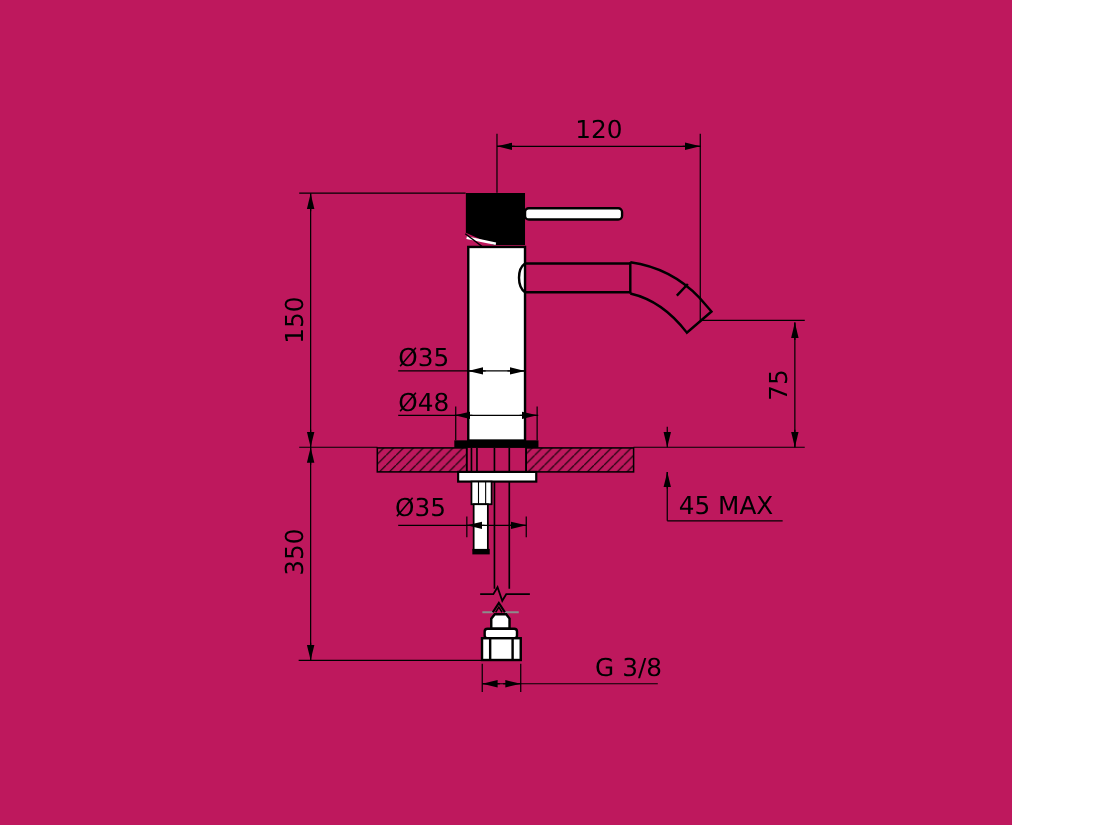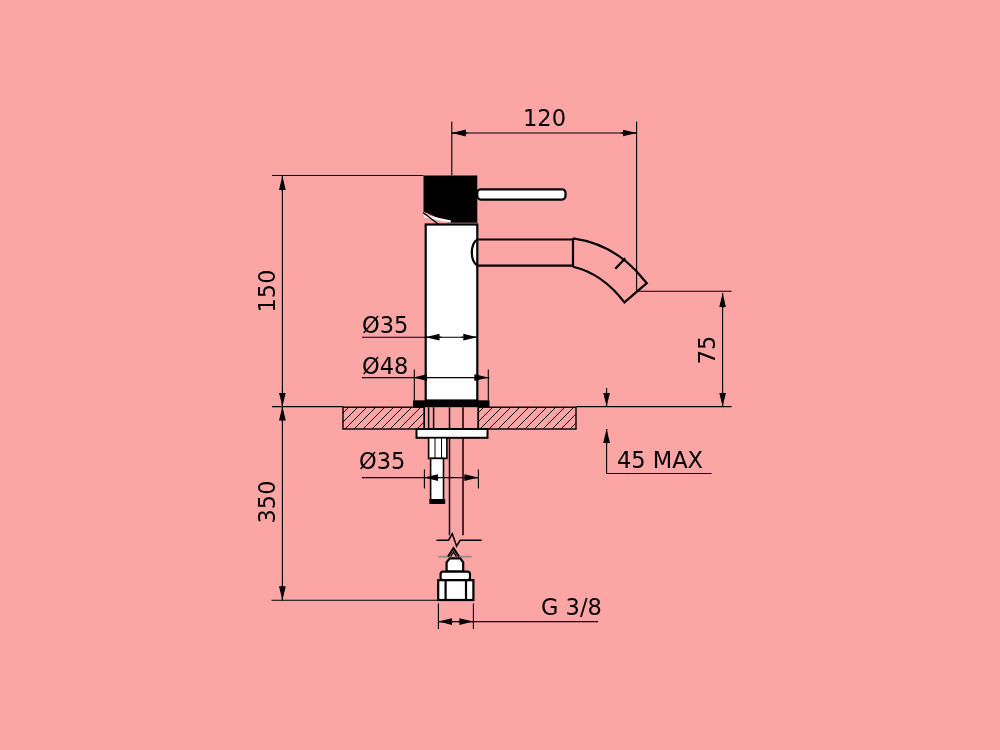--- a/index.html
+++ b/index.html
@@ -1,20 +1,20 @@
 <!DOCTYPE html>
 <html><head>
 <meta charset="utf-8">
 <style>
   html, body { margin: 0; padding: 0; background: #ffffff; }
   .canvas {
     position: relative;
-    width: 1000px;
+    width: 920px;
     height: 750px;
-    background: #fca5a5;
+    background: #be185d;
     overflow: hidden;
   }
   svg { display: block; }
   
   .ol   { stroke: #000; stroke-width: 2.2; fill: none; stroke-linecap: butt; }
   .ol15 { stroke: #000; stroke-width: 1.5; fill: none; }
   .fillb{ fill: #000; stroke: none; }
   .fw   { fill: #fff; }
   
   .dl   { stroke: #000; stroke-width: 1.1; fill: none; }

